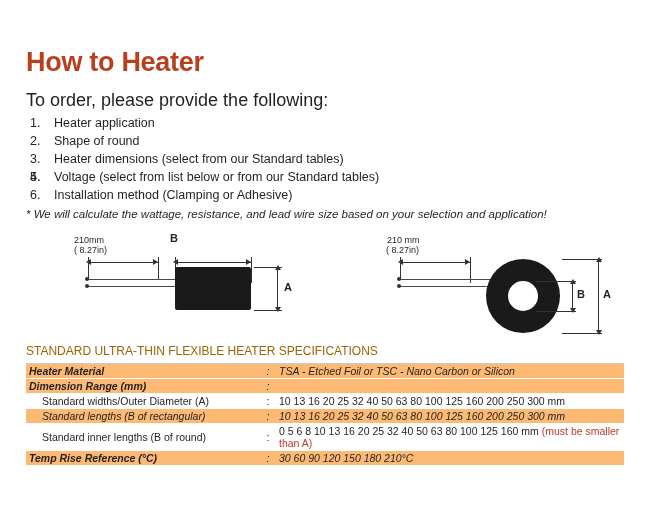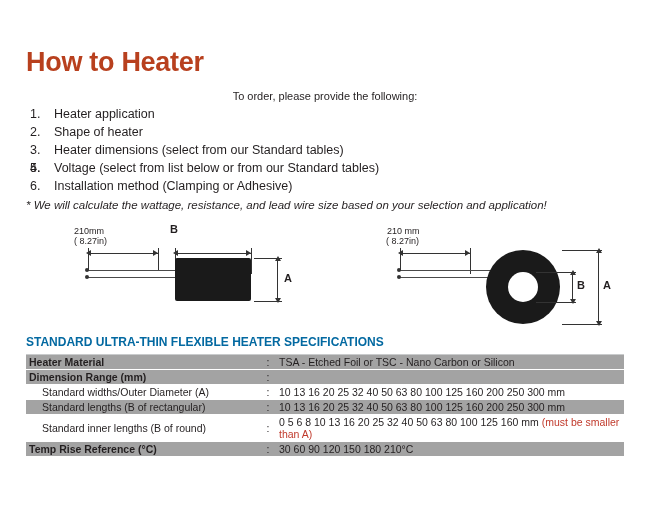--- a/index.html
+++ b/index.html
@@ -22,24 +22,23 @@
     padding: 0 26px;
   }
   .title {
     font-size: 27px;
     font-weight: bold;
     color: #b8401e;
     margin: 47px 0 0 0;
     letter-spacing: -0.3px;
   }
   .intro {
-    font-size: 11px;
+    font-size: 18px;
     margin: 12px 0 4px 0;
     color: #231f20;
-    text-align: center;
   }
   ol.steps {
     list-style: none;
     margin: 4px 0 0 0;
     padding: 0;
   }
   ol.steps li {
     font-size: 12.5px;
     line-height: 16.5px;
     margin: 0 0 1.5px 0;
@@ -125,36 +124,36 @@
   .donut-hole {
     position: absolute;
     width: 30px; height: 30px;
     border-radius: 50%;
     background: #ffffff;
   }
 
   
   .spec-title {
     font-size: 12px;
-    font-weight: bold;
-    color: #0369a1;
+    font-weight: normal;
+    color: #a16207;
     margin: 4px 0 5px 0;
   }
   table.spec {
     width: 100%;
     border-collapse: collapse;
     font-size: 10.5px;
   }
   table.spec tr { height: 15px; }
   table.spec td {
     padding: 1px 3px;
     vertical-align: middle;
     border-bottom: 1px solid #ffffff;
   }
-  table.spec tr.shade td { background: #a3a3a3; }
+  table.spec tr.shade td { background: #fdba74; font-style: italic; }
   table.spec tr.plain td { background: #ffffff; }
   td.c1 { width: 215px; }
   td.c2 { width: 10px; text-align: center; }
   td.c3 { }
   .b { font-weight: bold; }
   .indent { padding-left: 16px !important; }
   .warn { color: #c0392b; }
   .sep-top { border-top: 1px solid #c9cbcc; }
   .sep-bottom { border-bottom: 1px solid #c9cbcc; }
 </style>
@@ -167,21 +166,21 @@
 
   <p class="intro">To order, please provide the following:</p>
 
   <ol class="steps">
     <li>
       <span class="num">1.</span>
       <span>Heater application</span>
     </li>
     <li>
       <span class="num">2.</span>
-      <span>Shape of heater</span>
+      <span>Shape of round</span>
     </li>
     <li>
       <span class="num">3.</span>
       <span>Heater dimensions (select from our Standard tables)</span>
     </li>
     <li>
       <span class="num">4.</span>
     </li>
     <li>
       <span class="num">5.</span>

